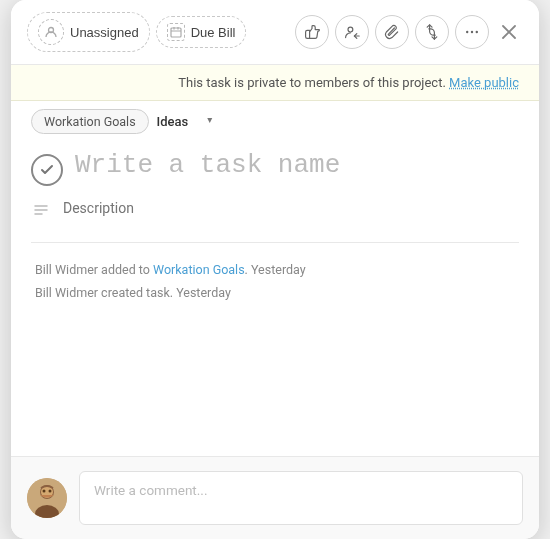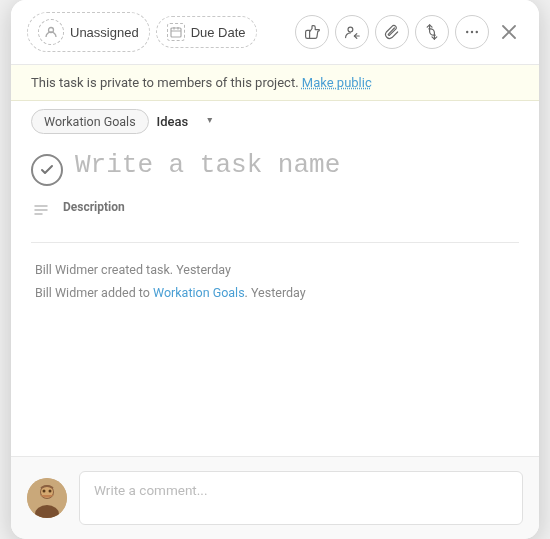--- a/index.html
+++ b/index.html
@@ -104,20 +104,21 @@
       color: #aaa;
       font-size: 10px;
     }
     
     .privacy-banner {
       background: #fefef0;
       border-bottom: 1px solid #e8e8d0;
       padding: 10px 20px;
       font-size: 13px;
       color: #555;
+      text-align: right;
     }
     .privacy-banner a {
       color: #4a9fd4;
       text-decoration: underline dotted;
       cursor: pointer;
     }
     
     .body {
       flex: 1;
       padding: 8px 20px;
@@ -194,27 +195,26 @@
       color: #bbb;
       font-size: 15px;
       margin-top: 2px;
       flex-shrink: 0;
       width: 20px;
       text-align: center;
     }
     .desc-input {
       border: none;
       outline: none;
-      font-size: 12px;
+      font-size: 14px;
       color: #0f766e;
       flex: 1;
       background: transparent;
       font-family: inherit;
       cursor: text;
-      font-weight: bold;
     }
     
     .divider {
       height: 1px;
       background: #e8e8e8;
       margin: 10px 0 16px 0;
     }
     
     .activity {
       font-size: 12.5px;
@@ -283,21 +283,21 @@
 
       <button class="toolbar-btn">
         <span class="cal-icon">
           <svg width="12" height="12" viewBox="0 0 12 12" fill="none">
             <rect x="1" y="2" width="10" height="9" rx="1" stroke="#aaa" stroke-width="1.2"></rect>
             <line x1="1" y1="5" x2="11" y2="5" stroke="#aaa" stroke-width="1"></line>
             <line x1="4" y1="1" x2="4" y2="3.5" stroke="#aaa" stroke-width="1.2"></line>
             <line x1="8" y1="1" x2="8" y2="3.5" stroke="#aaa" stroke-width="1.2"></line>
           </svg>
         </span>
-        <span>Due Date</span>
+        <span>Due Bill</span>
       </button>
     </div>
     <div class="toolbar-right">
 
       <button class="toolbar-icon-btn">
         <svg width="16" height="16" viewBox="0 0 20 20" fill="none">
           <path d="M7 18H4a2 2 0 01-2-2v-6a2 2 0 012-2h3m0 10V8m0 10h7.17a2 2 0 001.97-1.66l1.07-7A2 2 0 0019.14 7H14V4a2 2 0 00-2-2h-1a1 1 0 00-1 1v2.59L7 10" stroke="#666" stroke-width="1.5" stroke-linecap="round" stroke-linejoin="round"></path>
         </svg>
       </button>
 
@@ -374,24 +374,24 @@
           <line x1="2" y1="12" x2="9" y2="12" stroke="#bbb" stroke-width="1.5" stroke-linecap="round"></line>
         </svg>
       </span>
       <input class="desc-input" type="text" placeholder="Description" style="">
     </div>
 
     <div class="divider"></div>
 
     <div class="activity">
       <div>
-        <span>Bill Widmer</span><span> created task.</span><span>  Yesterday</span>
+        <span>Bill Widmer</span><span> added to </span><a>Workation Goals</a><span>.  Yesterday</span>
       </div>
       <div>
-        <span>Bill Widmer</span><span> added to </span><a>Workation Goals</a><span>.  Yesterday</span>
+        <span>Bill Widmer</span><span> created task.</span><span>  Yesterday</span>
       </div>
     </div>
 
   </div>
 
   <div class="comment-footer">
     <div class="comment-avatar">
       <svg viewBox="0 0 40 40" xmlns="http://www.w3.org/2000/svg">
         <circle cx="20" cy="20" r="20" fill="#c9a87a"></circle>
         <circle cx="20" cy="14" r="7" fill="#8b6040"></circle>

